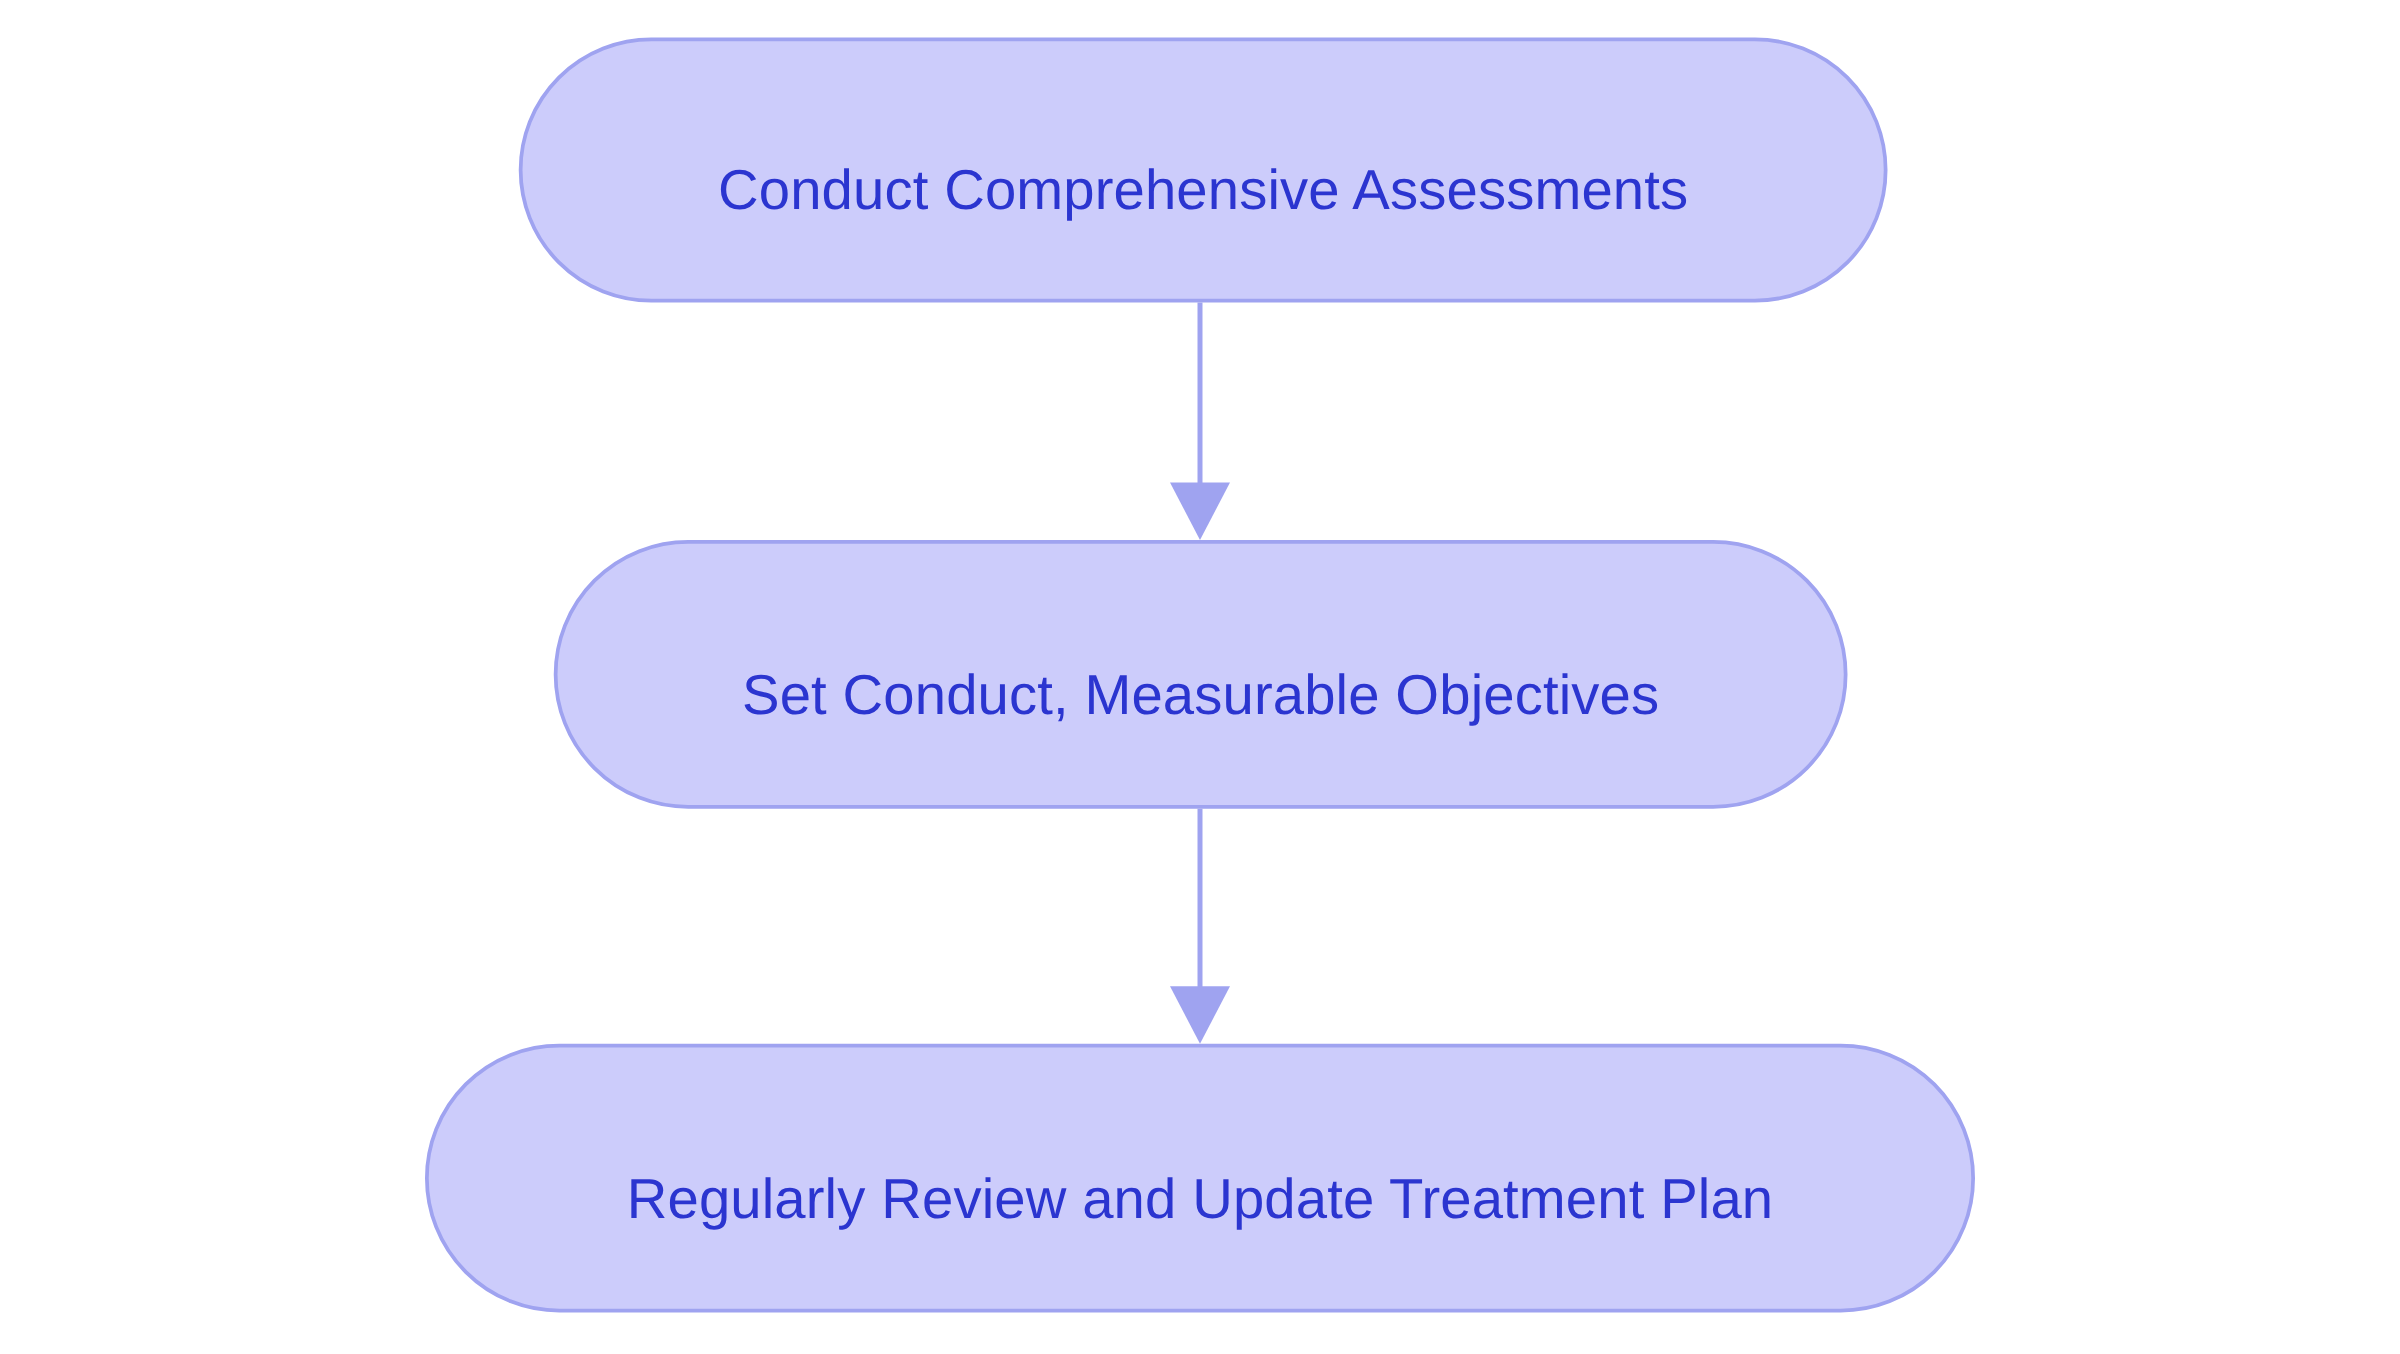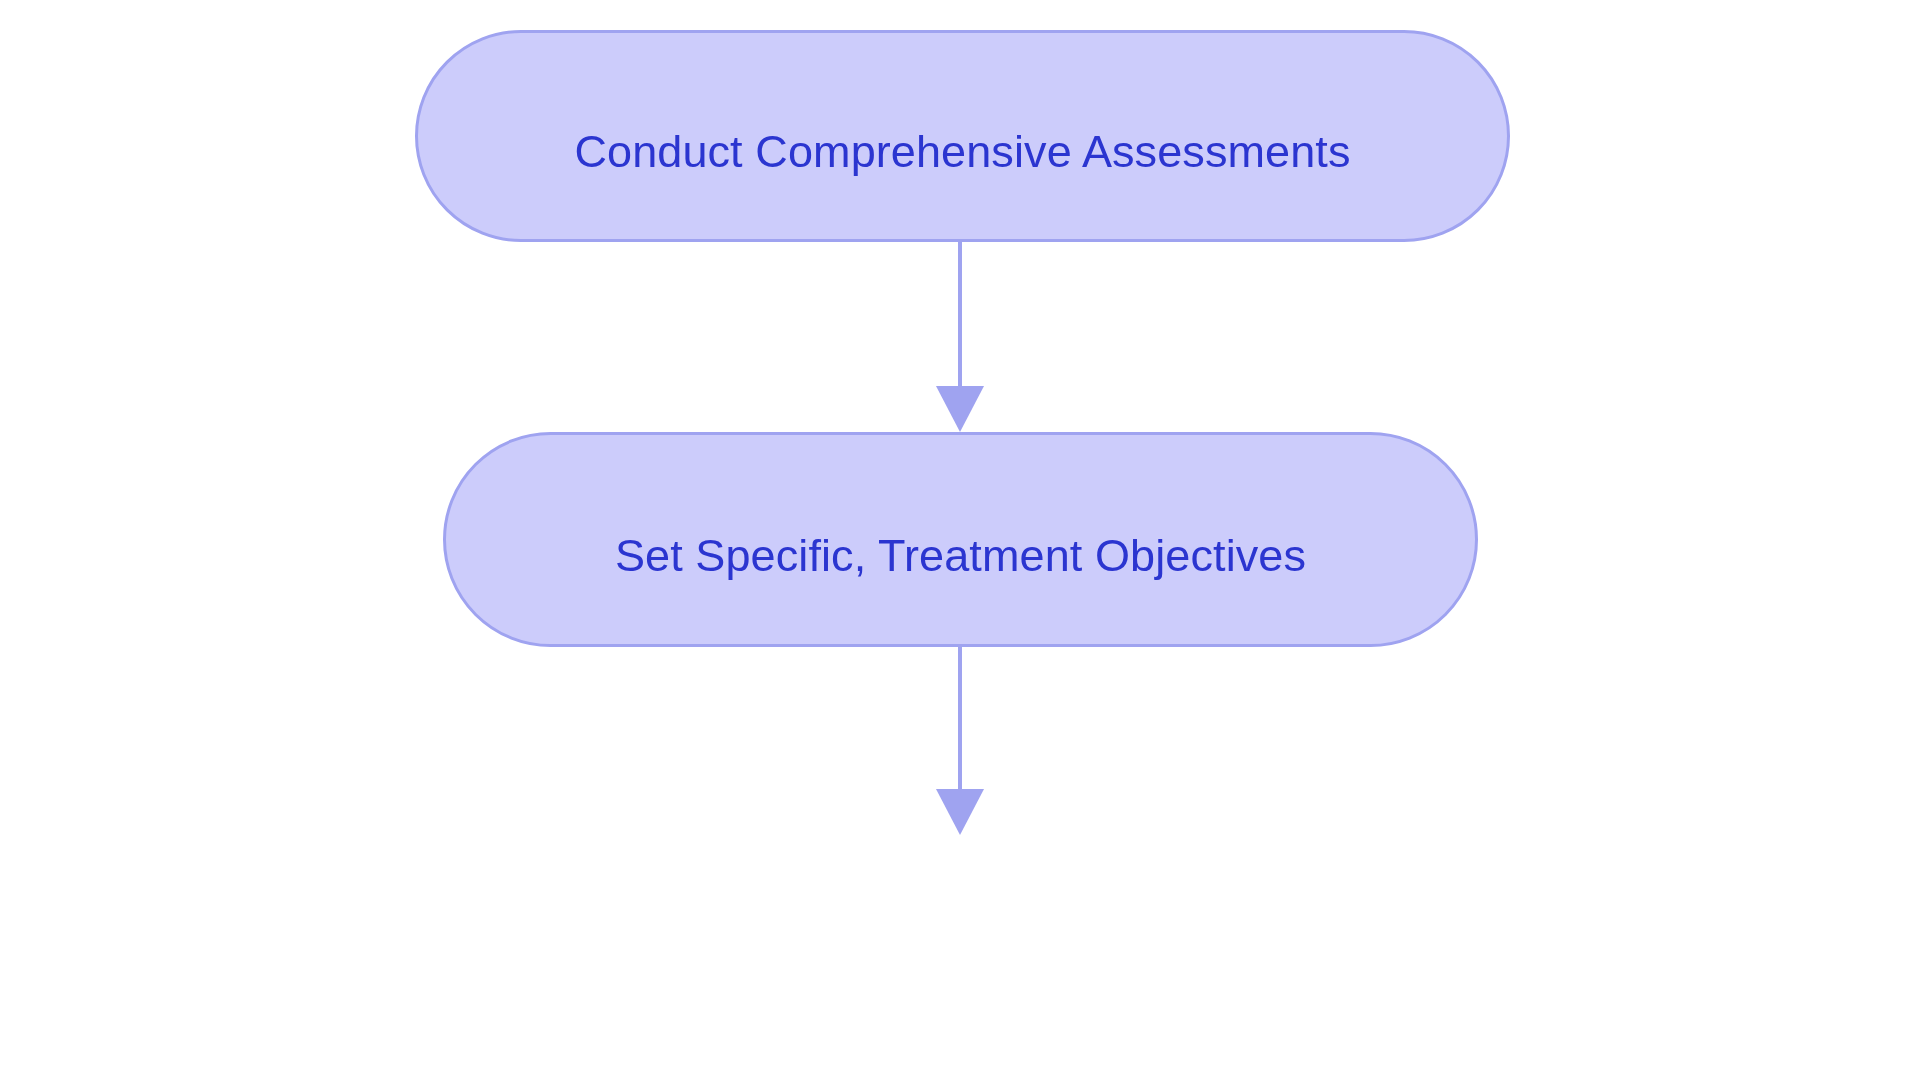--- a/index.html
+++ b/index.html
@@ -90,22 +90,25 @@
   <div class="flow-node" id="node-0">
     <span class="node-label">Conduct Comprehensive Assessments</span>
   </div>
 
   <div class="flow-edge" id="edge-0">
     <div class="edge-line"></div>
     <div class="edge-arrowhead"></div>
   </div>
 
   <div class="flow-node" id="node-1">
-    <span class="node-label">Set Specific, Treatment Objectives</span>
+    <span class="node-label">Set Conduct, Measurable Objectives</span>
   </div>
 
   <div class="flow-edge" id="edge-1">
     <div class="edge-line"></div>
     <div class="edge-arrowhead"></div>
   </div>
 
+  <div class="flow-node" id="node-2">
+    <span class="node-label">Regularly Review and Update Treatment Plan</span>
+  </div>
 
 </div>
 
 </body></html>

